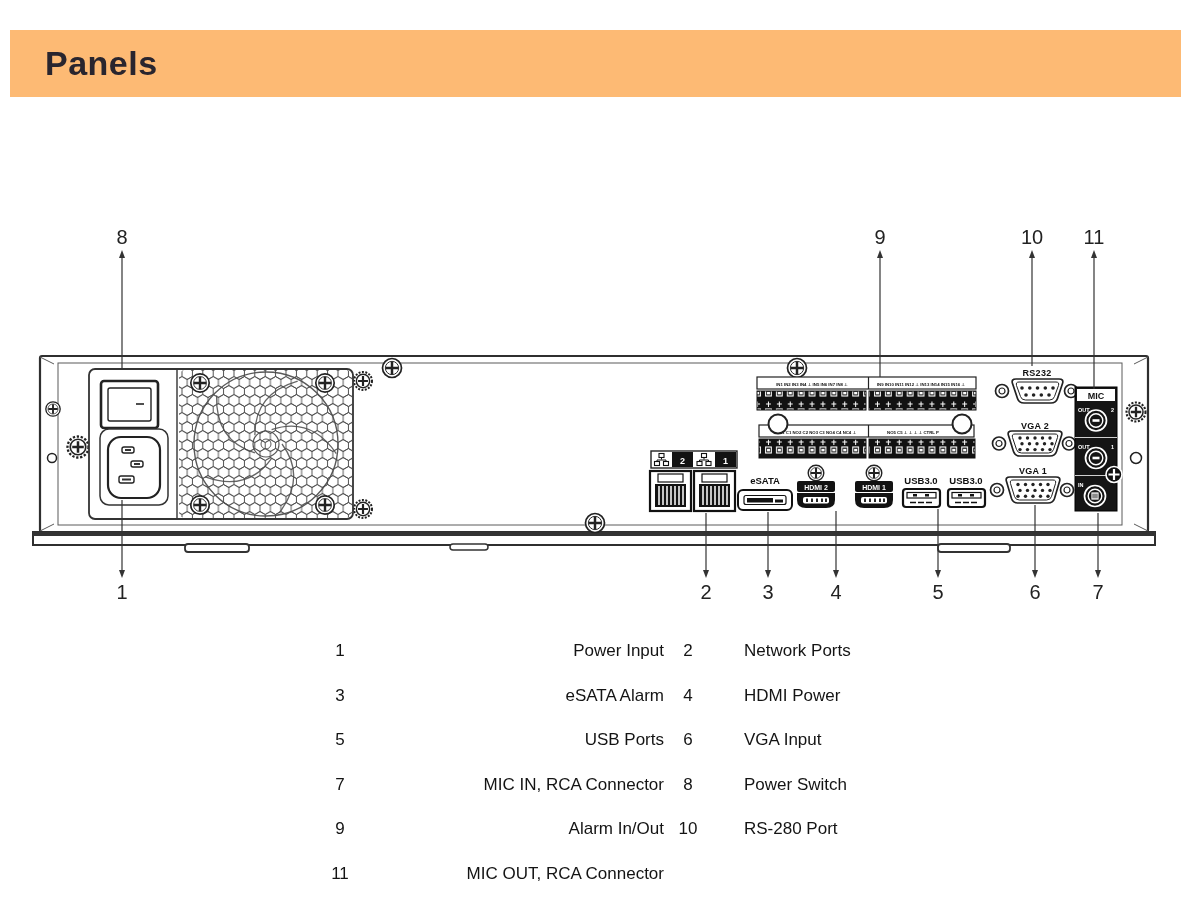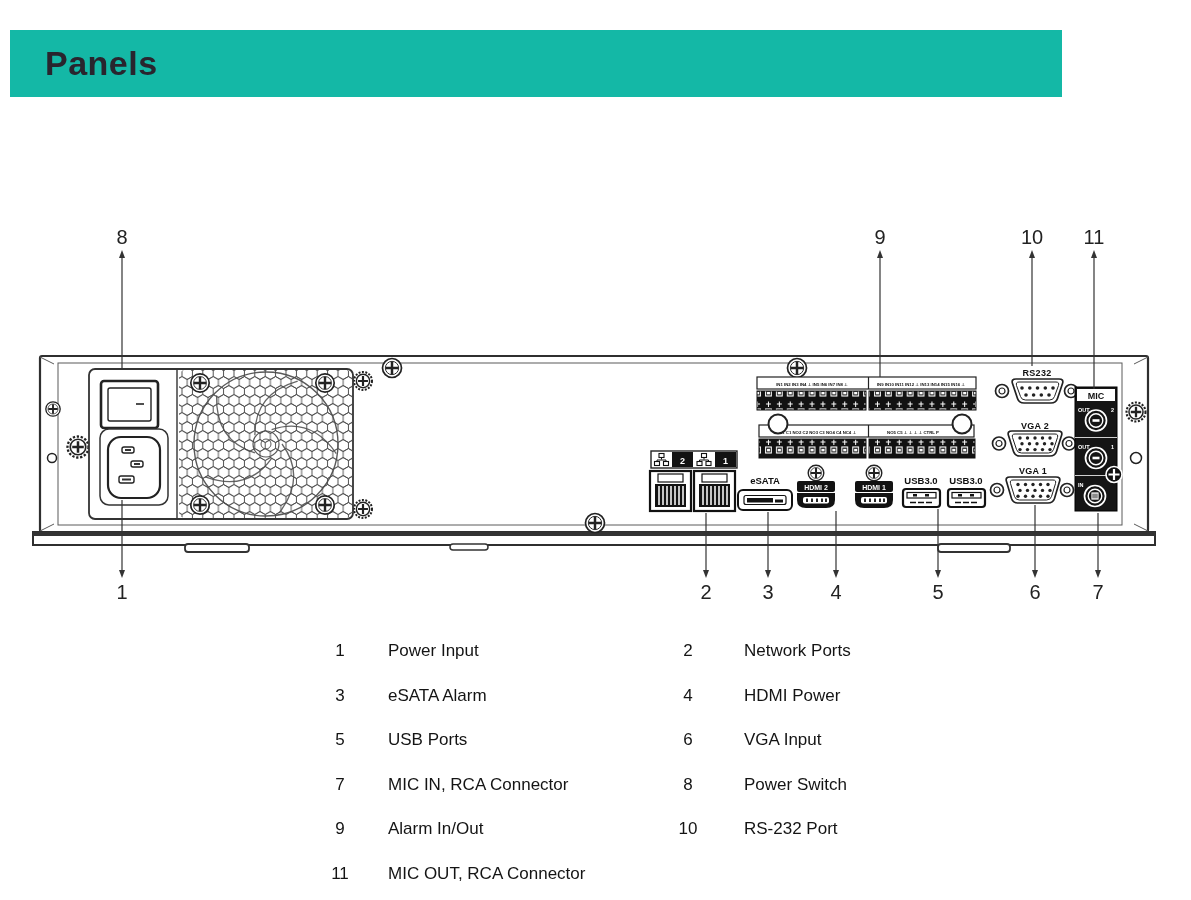--- a/index.html
+++ b/index.html
@@ -1,27 +1,27 @@
 <!DOCTYPE html>
 <html><head>
 <meta charset="utf-8">
 <style>
   html,body{margin:0;padding:0;background:#fff;}
   #page{position:relative;width:1191px;height:900px;background:#fff;overflow:hidden;
         font-family:"Liberation Sans",sans-serif;}
-  .header-bar{position:absolute;left:10px;top:30px;width:1052px;height:67px;background:#14b8a6;}
+  .header-bar{position:absolute;left:10px;top:30px;width:1171px;height:67px;background:#fdba74;}
   .header-title{position:absolute;left:35px;top:14px;font-size:34px;font-weight:700;color:#29252e;
         letter-spacing:0.5px;}
   svg{position:absolute;left:0;top:0;}
   svg text{font-family:"Liberation Sans",sans-serif;}
   .callout-num{font-size:20px;fill:#222;}
   .legend{position:absolute;left:316px;top:629px;width:640px;color:#141414;font-size:17px;}
   .lrow{display:flex;align-items:center;height:44.5px;}
   .lnum{width:48px;text-align:center;flex:none;}
-  .llabel{width:300px;padding-left:24px;box-sizing:border-box;flex:none;}
+  .llabel{width:300px;padding-left:24px;box-sizing:border-box;flex:none;text-align:right;}
   .llabel2{margin-left:32px;}
 </style>
 </head>
 <body>
 
 <div id="page">
 
   <div class="header-bar">
     <div class="header-title">Panels</div>
   </div>
@@ -395,21 +395,21 @@
     <div class="lrow">
       <div class="lnum">7</div>
       <div class="llabel">MIC IN, RCA Connector</div>
       <div class="lnum">8</div>
       <div class="llabel2">Power Switch</div>
     </div>
     <div class="lrow">
       <div class="lnum">9</div>
       <div class="llabel">Alarm In/Out</div>
       <div class="lnum">10</div>
-      <div class="llabel2">RS-232 Port</div>
+      <div class="llabel2">RS-280 Port</div>
     </div>
     <div class="lrow">
       <div class="lnum">11</div>
       <div class="llabel">MIC OUT, RCA Connector</div>
     </div>
   </div>
 
 </div>
 
 </body></html>

